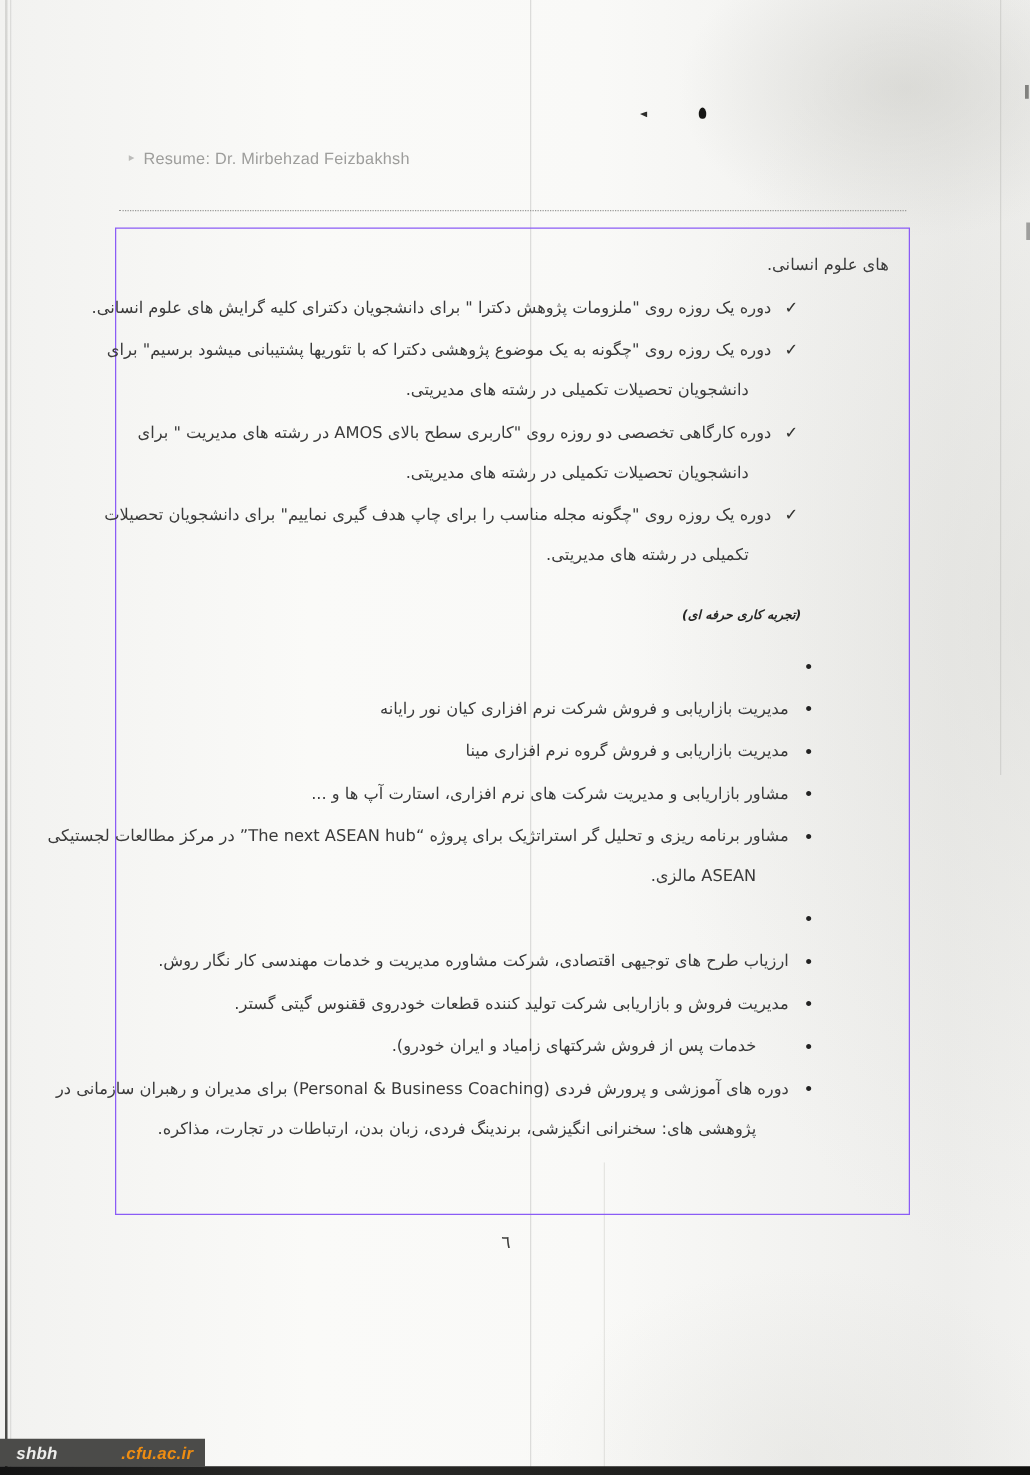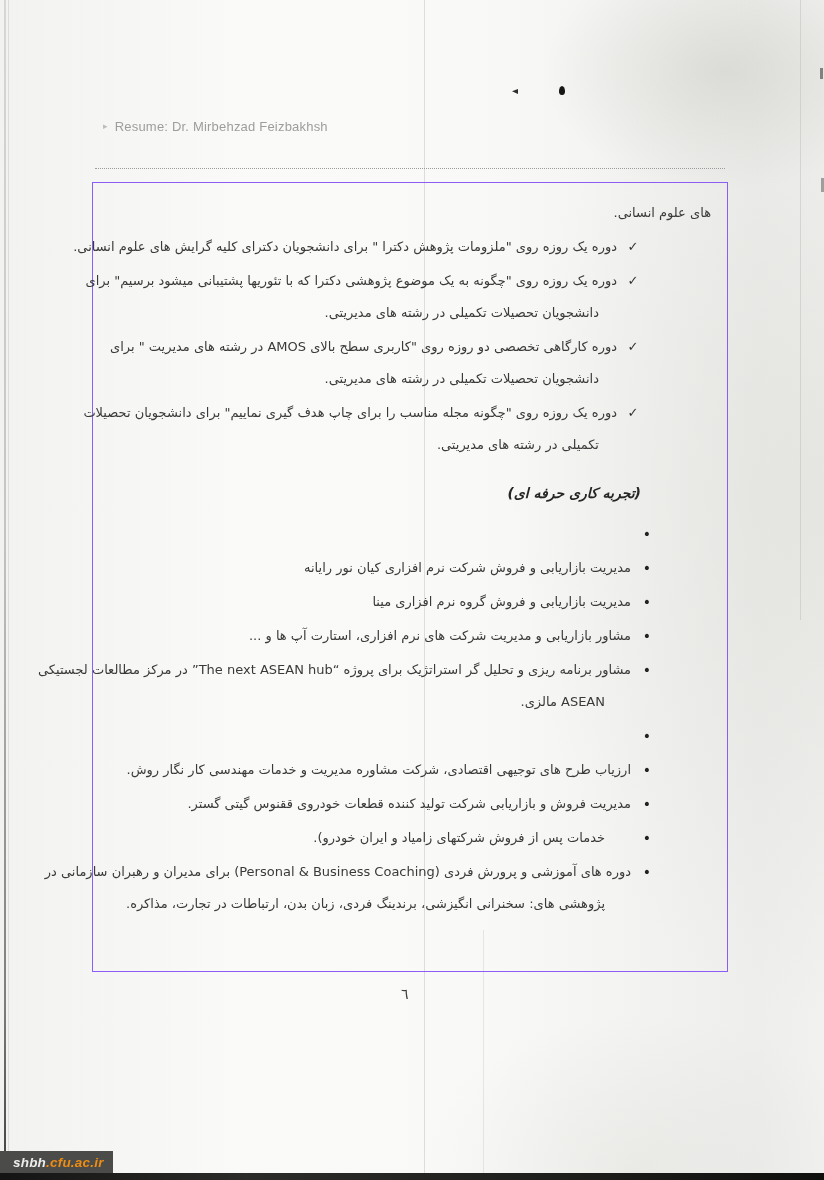--- a/index.html
+++ b/index.html
@@ -45,37 +45,38 @@
   }
   .line{line-height:32px;white-space:nowrap;text-align:right;}
   .cont{padding-right:18px;}
   .intro{margin-top:0;}
   .check-list{margin:2px 70px 0 0;}
   .citem{display:flex;gap:8px;margin-bottom:2px;}
   .mark{flex:0 0 16px;width:16px;line-height:32px;text-align:center;font-size:13px;color:#333331;}
   .lines{min-width:0;}
   .heading{
     margin:16px 70px 0 0;line-height:32px;text-align:right;
-    font-weight:700;font-style:italic;font-size:14px;color:#262624;white-space:nowrap;
+    font-weight:700;font-style:italic;font-size:10px;color:#262624;white-space:nowrap;
   }
   .dot-list{margin:9px 56px 0 0;}
   .ditem{display:flex;gap:8px;margin-bottom:2px;}
   .dot{flex:0 0 16px;width:16px;line-height:32px;text-align:center;font-size:14px;color:#222;}
   .dot-list .cont{padding-right:26px;}
 
   .page-number{position:absolute;left:401px;top:984px;font-size:14px;color:#3f3f3d;line-height:20px;}
 
   .watermark{
     position:absolute;left:0;top:1151px;height:22px;display:flex;align-items:center;
     background:#4b4b49;padding:0 9px 0 13px;
     font-style:italic;font-weight:700;font-size:13.5px;letter-spacing:.2px;
     font-family:"Liberation Sans",sans-serif;
+    gap:40px;
   }
   .wm-prefix{color:#ededeb;}
-  .wm-suffix{color:#ee8d12;}
+  .wm-suffix{color:#ee8d12;margin-left:11px;}
   .bottom-edge{
     position:absolute;left:0;bottom:0;width:100%;height:7px;
     background:linear-gradient(90deg,#141414,#2b2b29 30%,#1d1d1b 70%,#0f0f0d);
   }
 </style>
 </head>
 <body>
 
 <div class="scan-bg"></div>
 <div class="left-edge"></div>

